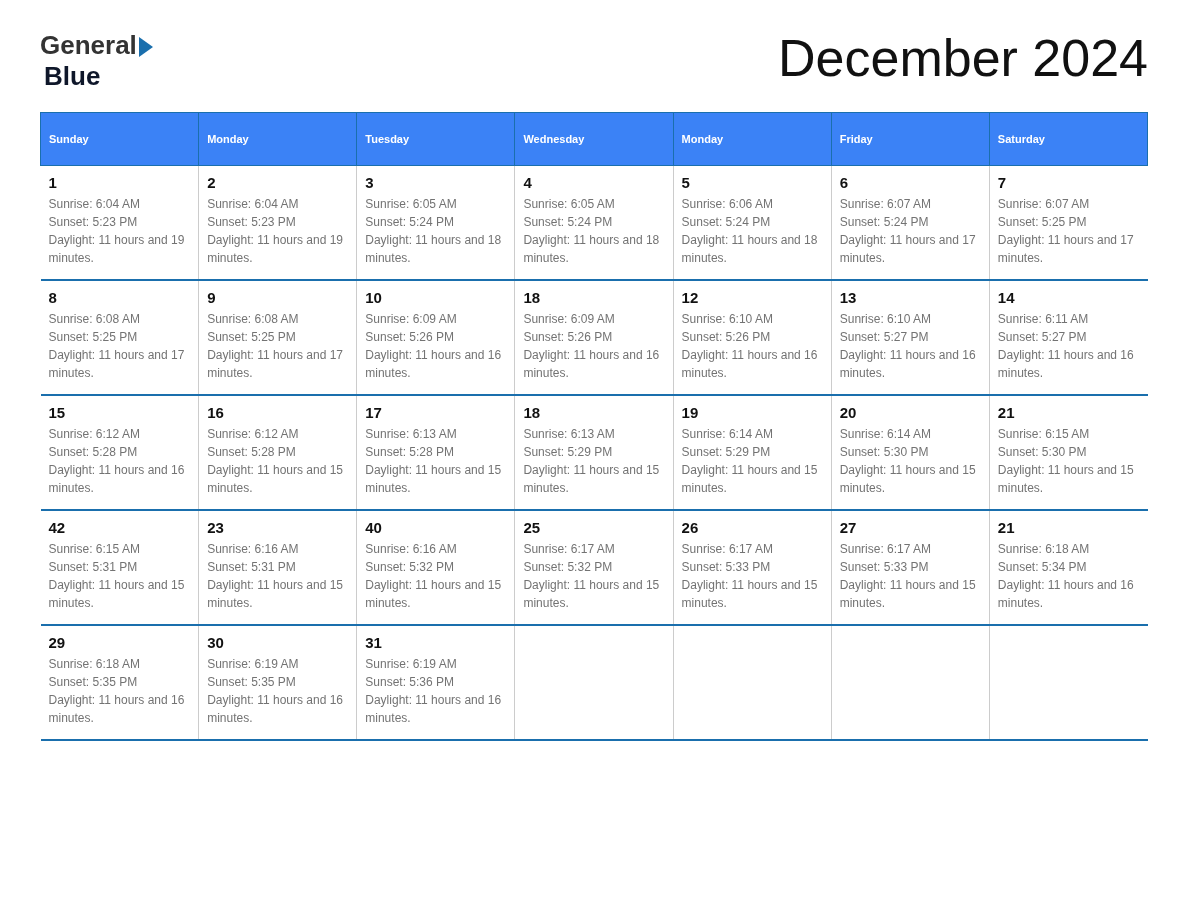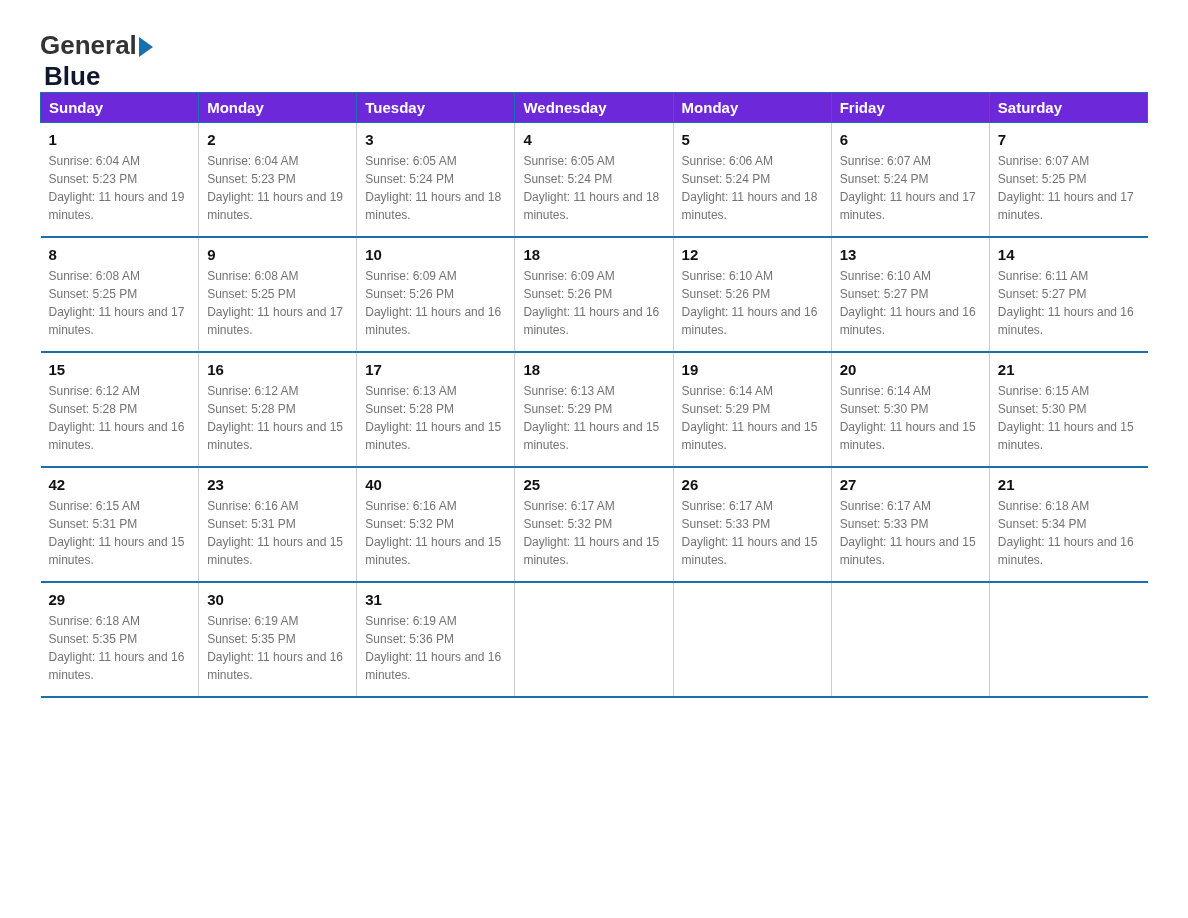--- a/index.html
+++ b/index.html
@@ -7,20 +7,21 @@
       font-family: Arial, sans-serif;
       background: #fff;
       padding: 30px 40px;
       width: 1188px;
       min-height: 918px;
     }
     .header {
       display: flex;
       justify-content: space-between;
       align-items: flex-start;
+      margin-bottom: 20px;
     }
     .logo {
       display: flex;
       flex-direction: column;
       align-items: flex-start;
     }
     .logo-top {
       display: flex;
       align-items: center;
     }
@@ -57,25 +58,25 @@
       font-size: 20px;
       color: #444;
       margin-top: 4px;
     }
     table {
       width: 100%;
       border-collapse: collapse;
       table-layout: fixed;
     }
     thead tr th {
-      background-color: #6d28d9;
+      background-color: #3b82f6;
       color: #fff;
-      font-size: 15px;
-      font-weight: bold;
-      padding: 6px 8px;
+      font-size: 11px;
+      font-weight: bold;
+      padding: 20px 8px;
       text-align: left;
       border: 1px solid #1a6fad;
     }
     tbody tr {
       border-bottom: 2px solid #1a6fad;
     }
     tbody tr td {
       vertical-align: top;
       padding: 8px 8px 12px 8px;
       font-size: 12.5px;
@@ -106,20 +107,21 @@
 
 <div class="header">
   <div class="logo">
     <div class="logo-top">
       <span class="logo-general">General</span>
       <div class="logo-arrow"></div>
     </div>
     <span class="logo-blue">Blue</span>
   </div>
   <div class="title-section">
+    <div class="calendar-title">December 2024</div>
   </div>
 </div>
 
 <table>
   <thead>
     <tr>
     <th>Sunday</th>
         <th>Monday</th>
         <th>Tuesday</th>
         <th>Wednesday</th>

